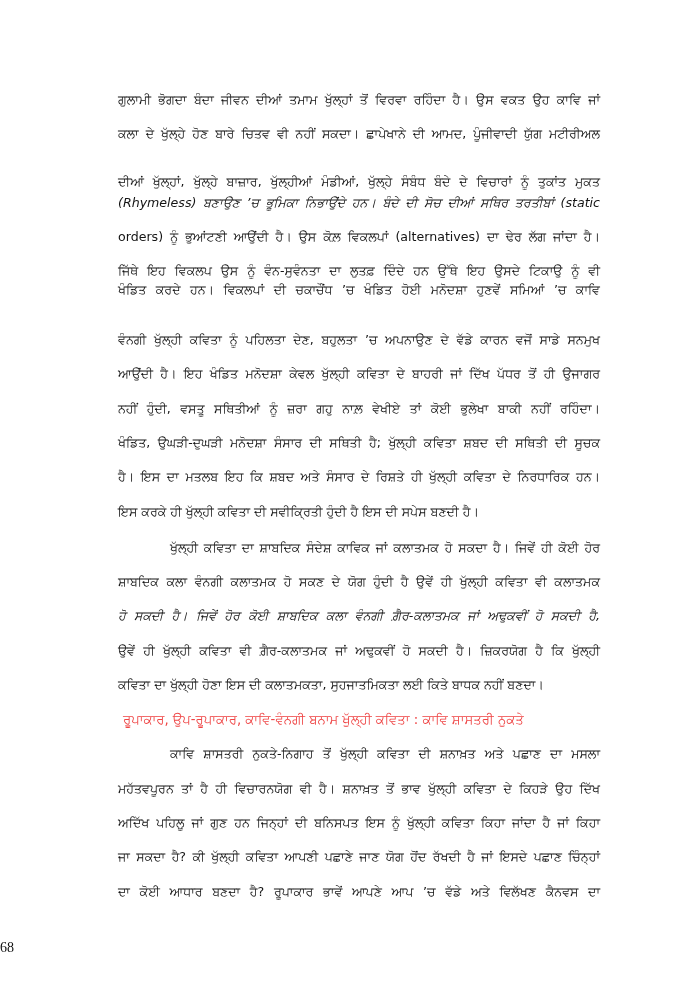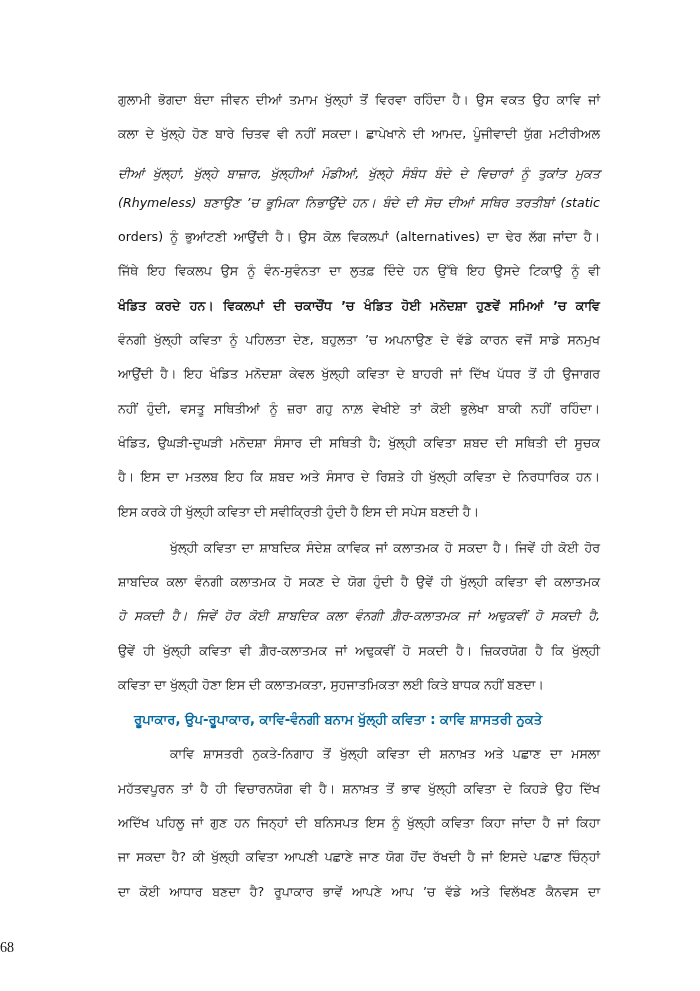--- a/index.html
+++ b/index.html
@@ -42,50 +42,50 @@
       color: #141414;
     }
     .line.last {
       text-align-last: left;
     }
     .line.indent {
       left: 52px;
       width: 430px;
     }
     .line.heading {
-      font-weight: bold;
+      font-weight: normal;
       font-size: 13.2px;
       text-align-last: left;
-      color: #0369a1;
-      left: 16px;
+      color: #ef4444;
+      left: 5px;
     }
     .page-number {
       position: absolute;
       top: 940px;
       left: 0;
       width: 700px;
       font-family: "Liberation Serif", "DejaVu Serif", serif;
       font-size: 14px;
       color: #111111;
     }
   </style>
 </head>
 <body>
 
 <div class="page">
 
   <div class="text-block" style="top:0;">
 
     <div class="line" style="top:91px;">ਗੁਲਾਮੀ ਭੋਗਦਾ ਬੰਦਾ ਜੀਵਨ ਦੀਆਂ ਤਮਾਮ ਖੁੱਲ੍ਹਾਂ ਤੋਂ ਵਿਰਵਾ ਰਹਿੰਦਾ ਹੈ। ਉਸ ਵਕਤ ਉਹ ਕਾਵਿ ਜਾਂ</div>
     <div class="line" style="top:125px;">ਕਲਾ ਦੇ ਖੁੱਲ੍ਹੇ ਹੋਣ ਬਾਰੇ ਚਿਤਵ ਵੀ ਨਹੀਂ ਸਕਦਾ। ਛਾਪੇਖਾਨੇ ਦੀ ਆਮਦ, ਪੂੰਜੀਵਾਦੀ ਯੁੱਗ ਮਟੀਰੀਅਲ</div>
-    <div class="line" style="top:165px;font-style:italic;">ਦੀਆਂ ਖੁੱਲ੍ਹਾਂ, ਖੁੱਲ੍ਹੇ ਬਾਜ਼ਾਰ, ਖੁੱਲ੍ਹੀਆਂ ਮੰਡੀਆਂ, ਖੁੱਲ੍ਹੇ ਸੰਬੰਧ ਬੰਦੇ ਦੇ ਵਿਚਾਰਾਂ ਨੂੰ ਤੁਕਾਂਤ ਮੁਕਤ</div>
+    <div class="line" style="top:173px;">ਦੀਆਂ ਖੁੱਲ੍ਹਾਂ, ਖੁੱਲ੍ਹੇ ਬਾਜ਼ਾਰ, ਖੁੱਲ੍ਹੀਆਂ ਮੰਡੀਆਂ, ਖੁੱਲ੍ਹੇ ਸੰਬੰਧ ਬੰਦੇ ਦੇ ਵਿਚਾਰਾਂ ਨੂੰ ਤੁਕਾਂਤ ਮੁਕਤ</div>
     <div class="line" style="top:194px;font-style:italic;">(Rhymeless) ਬਣਾਉਣ ’ਚ ਭੂਮਿਕਾ ਨਿਭਾਉਂਦੇ ਹਨ। ਬੰਦੇ ਦੀ ਸੋਚ ਦੀਆਂ ਸਥਿਰ ਤਰਤੀਬਾਂ (static</div>
     <div class="line" style="top:228px;">orders) ਨੂੰ ਭੁਆਂਟਣੀ ਆਉਂਦੀ ਹੈ। ਉਸ ਕੋਲ਼ ਵਿਕਲਪਾਂ (alternatives) ਦਾ ਢੇਰ ਲੱਗ ਜਾਂਦਾ ਹੈ।</div>
     <div class="line" style="top:262px;">ਜਿੱਥੇ ਇਹ ਵਿਕਲਪ ਉਸ ਨੂੰ ਵੰਨ-ਸੁਵੰਨਤਾ ਦਾ ਲੁਤਫ਼ ਦਿੰਦੇ ਹਨ ਉੱਥੇ ਇਹ ਉਸਦੇ ਟਿਕਾਉ ਨੂੰ ਵੀ</div>
-    <div class="line" style="top:297px;font-weight:bold;">ਖੰਡਿਤ ਕਰਦੇ ਹਨ। ਵਿਕਲਪਾਂ ਦੀ ਚਕਾਚੌਂਧ ’ਚ ਖੰਡਿਤ ਹੋਈ ਮਨੋਦਸ਼ਾ ਹੁਣਵੇਂ ਸਮਿਆਂ ’ਚ ਕਾਵਿ</div>
+    <div class="line" style="top:281px;">ਖੰਡਿਤ ਕਰਦੇ ਹਨ। ਵਿਕਲਪਾਂ ਦੀ ਚਕਾਚੌਂਧ ’ਚ ਖੰਡਿਤ ਹੋਈ ਮਨੋਦਸ਼ਾ ਹੁਣਵੇਂ ਸਮਿਆਂ ’ਚ ਕਾਵਿ</div>
     <div class="line" style="top:331px;">ਵੰਨਗੀ ਖੁੱਲ੍ਹੀ ਕਵਿਤਾ ਨੂੰ ਪਹਿਲਤਾ ਦੇਣ, ਬਹੁਲਤਾ ’ਚ ਅਪਨਾਉਣ ਦੇ ਵੱਡੇ ਕਾਰਨ ਵਜੋਂ ਸਾਡੇ ਸਨਮੁਖ</div>
     <div class="line" style="top:365px;">ਆਉਂਦੀ ਹੈ। ਇਹ ਖੰਡਿਤ ਮਨੋਦਸ਼ਾ ਕੇਵਲ ਖੁੱਲ੍ਹੀ ਕਵਿਤਾ ਦੇ ਬਾਹਰੀ ਜਾਂ ਦਿੱਖ ਪੱਧਰ ਤੋਂ ਹੀ ਉਜਾਗਰ</div>
     <div class="line" style="top:400px;">ਨਹੀਂ ਹੁੰਦੀ, ਵਸਤੂ ਸਥਿਤੀਆਂ ਨੂੰ ਜ਼ਰਾ ਗਹੁ ਨਾਲ਼ ਵੇਖੀਏ ਤਾਂ ਕੋਈ ਭੁਲੇਖਾ ਬਾਕੀ ਨਹੀਂ ਰਹਿੰਦਾ।</div>
     <div class="line" style="top:434px;">ਖੰਡਿਤ, ਉਘੜੀ-ਦੁਘੜੀ ਮਨੋਦਸ਼ਾ ਸੰਸਾਰ ਦੀ ਸਥਿਤੀ ਹੈ; ਖੁੱਲ੍ਹੀ ਕਵਿਤਾ ਸ਼ਬਦ ਦੀ ਸਥਿਤੀ ਦੀ ਸੂਚਕ</div>
     <div class="line" style="top:468px;">ਹੈ। ਇਸ ਦਾ ਮਤਲਬ ਇਹ ਕਿ ਸ਼ਬਦ ਅਤੇ ਸੰਸਾਰ ਦੇ ਰਿਸ਼ਤੇ ਹੀ ਖੁੱਲ੍ਹੀ ਕਵਿਤਾ ਦੇ ਨਿਰਧਾਰਿਕ ਹਨ।</div>
     <div class="line last" style="top:503px;">ਇਸ ਕਰਕੇ ਹੀ ਖੁੱਲ੍ਹੀ ਕਵਿਤਾ ਦੀ ਸਵੀਕ੍ਰਿਤੀ ਹੁੰਦੀ ਹੈ ਇਸ ਦੀ ਸਪੇਸ ਬਣਦੀ ਹੈ।</div>
 
     <div class="line indent" style="top:539px;">ਖੁੱਲ੍ਹੀ ਕਵਿਤਾ ਦਾ ਸ਼ਾਬਦਿਕ ਸੰਦੇਸ਼ ਕਾਵਿਕ ਜਾਂ ਕਲਾਤਮਕ ਹੋ ਸਕਦਾ ਹੈ। ਜਿਵੇਂ ਹੀ ਕੋਈ ਹੋਰ</div>
     <div class="line" style="top:573px;">ਸ਼ਾਬਦਿਕ ਕਲਾ ਵੰਨਗੀ ਕਲਾਤਮਕ ਹੋ ਸਕਣ ਦੇ ਯੋਗ ਹੁੰਦੀ ਹੈ ਉਵੇਂ ਹੀ ਖੁੱਲ੍ਹੀ ਕਵਿਤਾ ਵੀ ਕਲਾਤਮਕ</div>
     <div class="line" style="top:607px;font-style:italic;">ਹੋ ਸਕਦੀ ਹੈ। ਜਿਵੇਂ ਹੋਰ ਕੋਈ ਸ਼ਾਬਦਿਕ ਕਲਾ ਵੰਨਗੀ ਗ਼ੈਰ-ਕਲਾਤਮਕ ਜਾਂ ਅਢੁਕਵੀਂ ਹੋ ਸਕਦੀ ਹੈ,</div>

